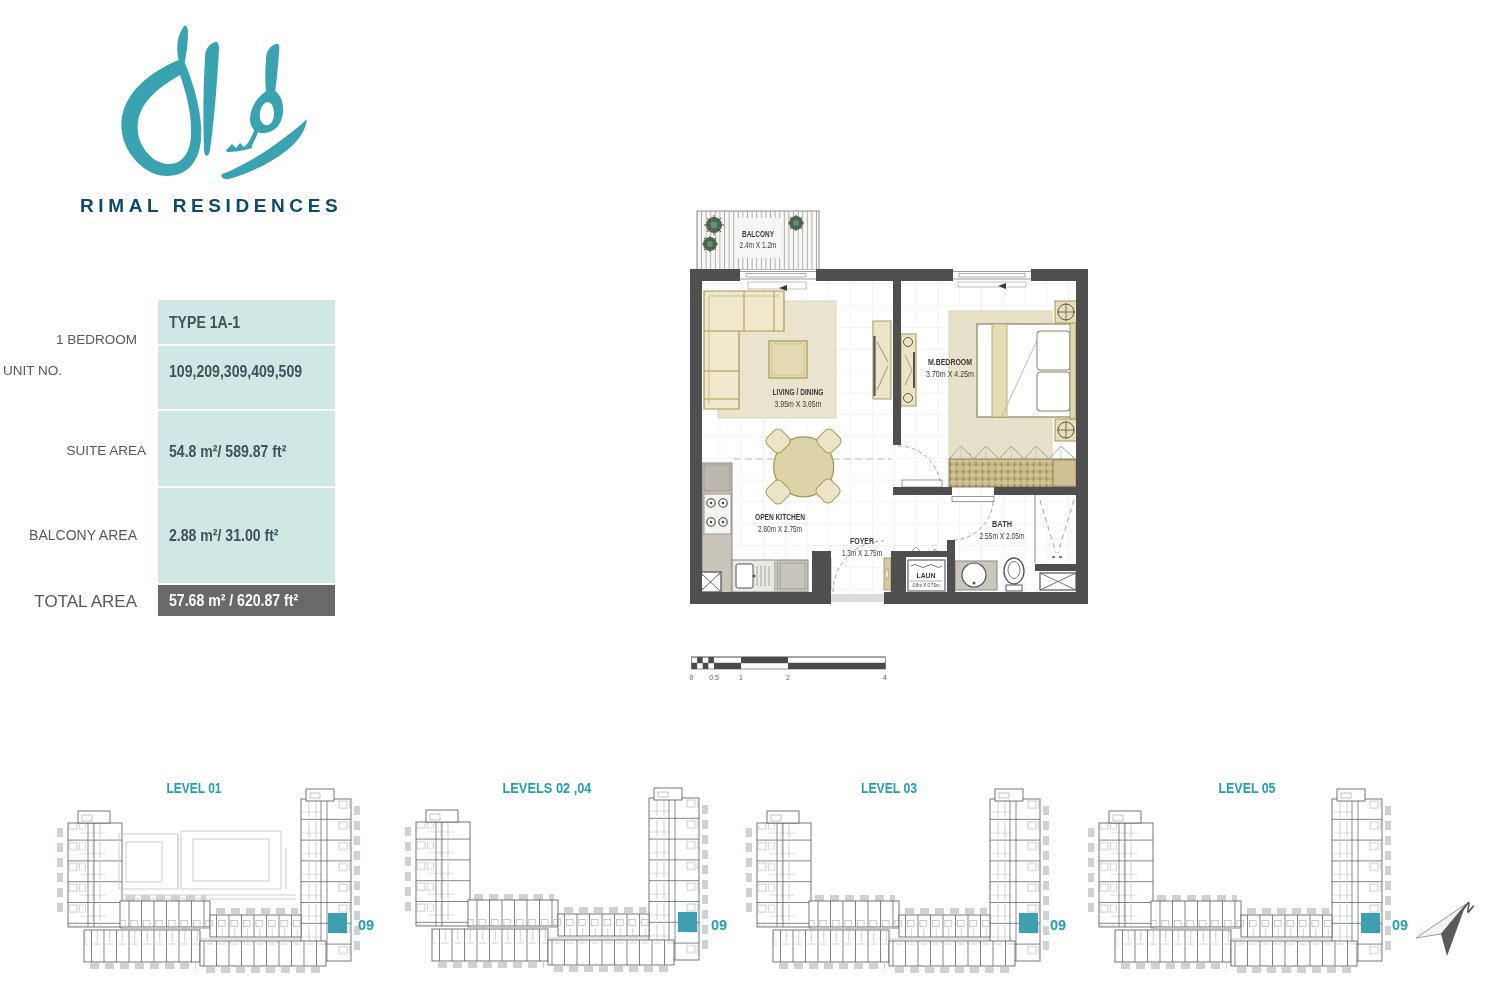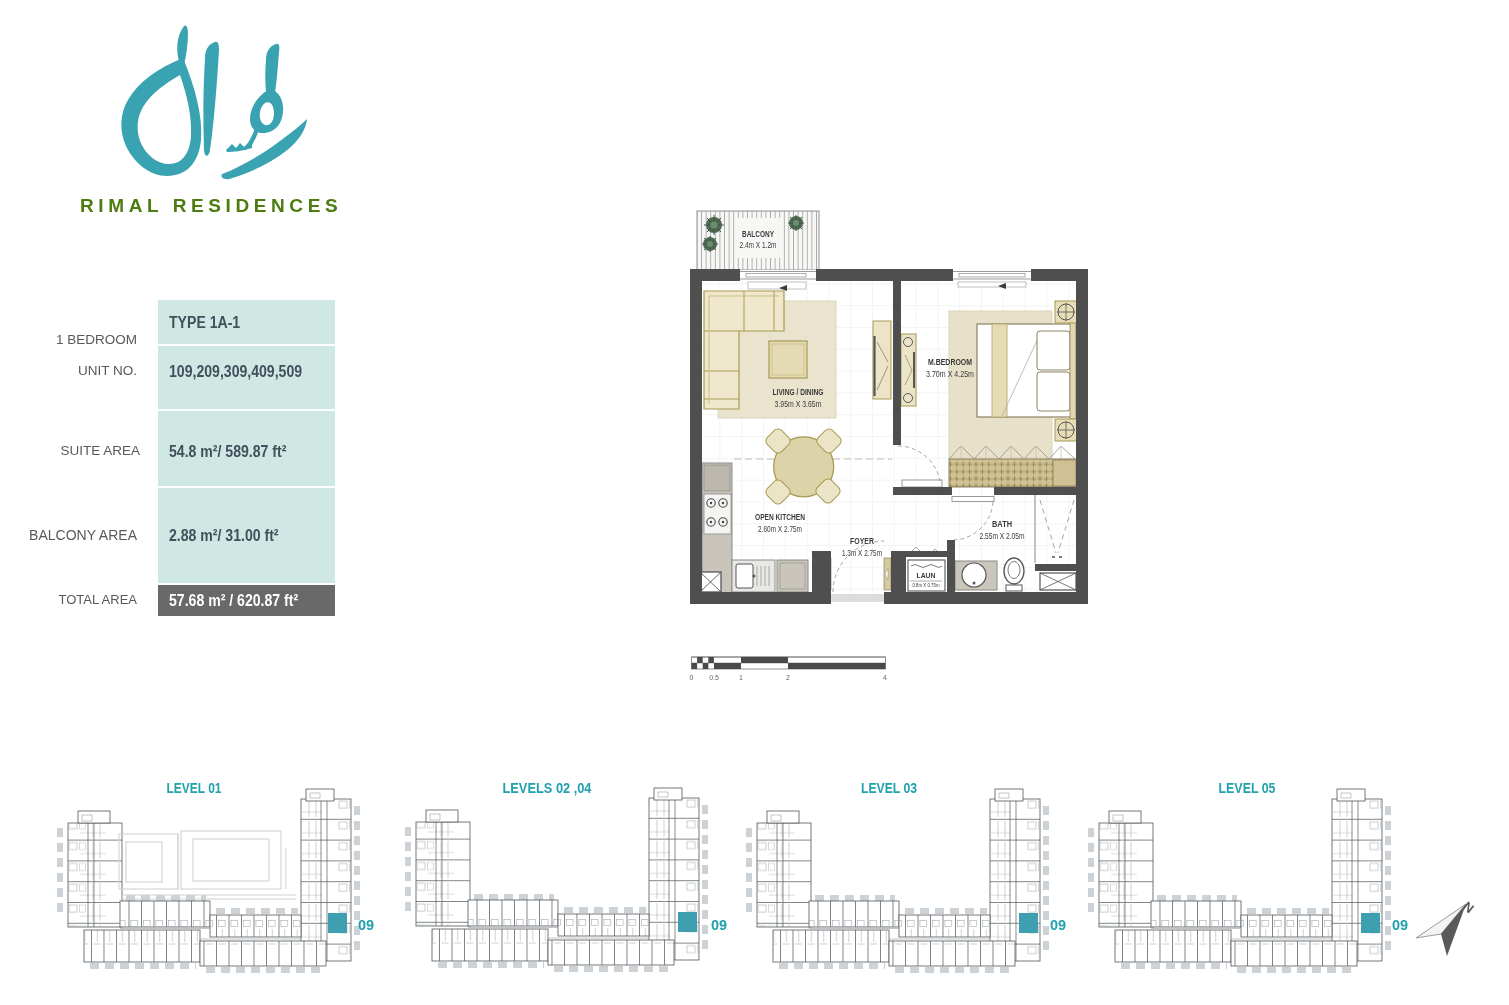--- a/index.html
+++ b/index.html
@@ -29,27 +29,27 @@
     <path d="M226,150 L232,144 L236,148 L240,143 L244,147 L249,142 L252,145 L252,148 C243,151 233,152 227,152 Z"></path>
 
     <path d="M222,174 C243,166 266,152 284,138 C293,131 301,125 307,119 C306,130 298,142 286,151 C268,165 244,175 229,179 C223,180 220,177 222,174 Z"></path>
   </g>
 
   <g stroke="#ffffff" stroke-width="1" fill="none">
     <path d="M252,153 l5,-2 m2,0 a2,2 0 1 1 2,-2 m3,2 a2,2 0 1 1 2,-2"></path>
   </g>
 </svg>
 
-<div class="abs" style="left:80px;top:195px;width:270px;font-size:19px;font-weight:bold;letter-spacing:4.6px;color:#4d7c0f;">RIMAL RESIDENCES</div>
+<div class="abs" style="left:80px;top:195px;width:270px;font-size:19px;font-weight:bold;letter-spacing:4.6px;color:#0c4a6e;">RIMAL RESIDENCES</div>
 
 <div class="abs" style="left:3px;top:332px;width:134px;text-align:right;font-size:13.5px;color:#59595b;white-space:nowrap;">1 BEDROOM</div>
-<div class="abs" style="left:3px;top:363px;width:134px;text-align:right;font-size:13.5px;color:#59595b;white-space:nowrap;">UNIT NO.</div>
-<div class="abs" style="left:6px;top:443px;width:134px;text-align:right;font-size:13.5px;color:#59595b;white-space:nowrap;">SUITE AREA</div>
+<div class="abs" style="left:3px;top:363px;width:134px;font-size:13.5px;color:#59595b;white-space:nowrap;">UNIT NO.</div>
+<div class="abs" style="left:12px;top:443px;width:134px;text-align:right;font-size:13.5px;color:#59595b;white-space:nowrap;">SUITE AREA</div>
 <div class="abs" style="left:3px;top:527px;width:134px;text-align:right;font-size:14px;color:#59595b;white-space:nowrap;">BALCONY AREA</div>
-<div class="abs" style="left:3px;top:592px;width:134px;text-align:right;font-size:13px;color:#59595b;white-space:nowrap;">TOTAL AREA</div>
+<div class="abs" style="left:3px;top:592px;width:134px;text-align:right;font-size:17px;color:#59595b;white-space:nowrap;">TOTAL AREA</div>
 
 <div class="abs" style="left:158px;top:300px;width:177px;height:44px;background:#cfe8e4;"></div>
 <div class="abs" style="left:158px;top:346px;width:177px;height:63px;background:#cfe8e4;"></div>
 <div class="abs" style="left:158px;top:411px;width:177px;height:75px;background:#cfe8e4;"></div>
 <div class="abs" style="left:158px;top:488px;width:177px;height:95px;background:#cfe8e4;"></div>
 <div class="abs" style="left:158px;top:585px;width:177px;height:31px;background:#696969;"></div>
 <div class="abs" style="left:169px;top:314px;font-size:16px;font-weight:bold;color:#42505b;transform:scaleX(0.88);transform-origin:left center;white-space:nowrap;">TYPE 1A-1</div>
 <div class="abs" style="left:169px;top:363px;font-size:16px;font-weight:bold;color:#42505b;transform:scaleX(0.88);transform-origin:left center;white-space:nowrap;">109,209,309,409,509</div>
 <div class="abs" style="left:169px;top:443px;font-size:16px;font-weight:bold;color:#42505b;transform:scaleX(0.88);transform-origin:left center;white-space:nowrap;">54.8 m²/ 589.87 ft²</div>
 <div class="abs" style="left:169px;top:527px;font-size:16px;font-weight:bold;color:#42505b;transform:scaleX(0.88);transform-origin:left center;white-space:nowrap;">2.88 m²/ 31.00 ft²</div>

